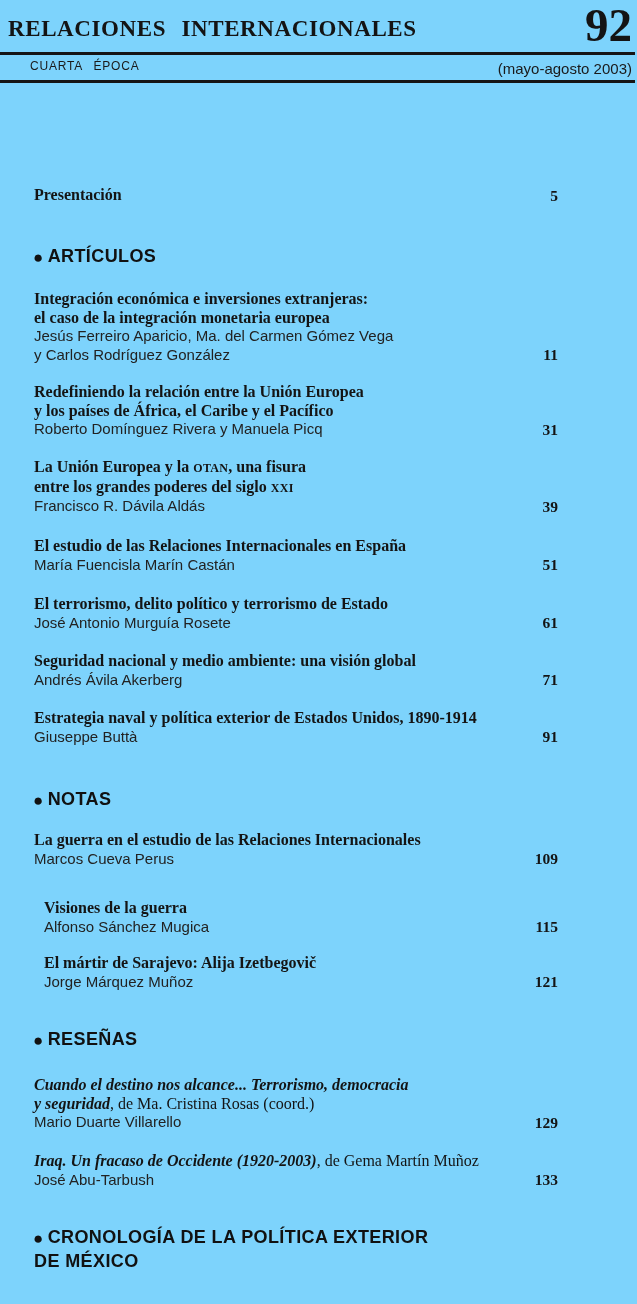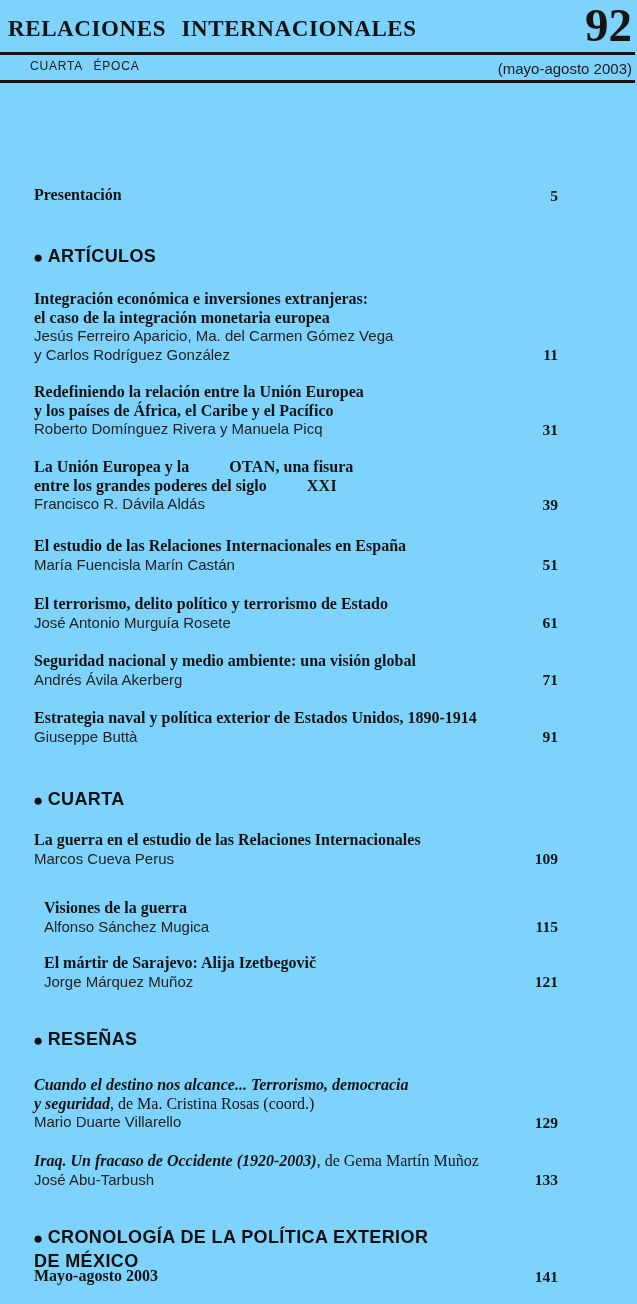--- a/index.html
+++ b/index.html
@@ -75,21 +75,21 @@
     white-space: nowrap;
   }
   .pg {
     position: absolute;
     right: 0; bottom: 1px;
     font-family: "Liberation Serif", serif;
     font-weight: bold;
     font-size: 15.5px;
     line-height: 17px;
   }
-  .sc { font-size: 16px; letter-spacing: 0.3px; margin-left: 36px; }
+  .sc { font-size: 12px; letter-spacing: 0.3px; }
   .bkit { font-style: italic; }
   .breg { font-weight: normal; font-style: normal; }
 
   
   .section {
     position: absolute;
     left: 33px;
     width: 560px;
     font-family: "Liberation Sans", sans-serif;
     font-weight: bold;
@@ -168,21 +168,21 @@
     <span class="pg">71</span>
   </div>
 
   <div class="entry" style="top:709px">
     <div class="t">Estrategia naval y política exterior de Estados Unidos, 1890-1914</div>
     <div class="a">Giuseppe Buttà</div>
     <span class="pg">91</span>
   </div>
 
   <div class="section" style="top:788px">
-    <span class="bullet">●</span><span>CUARTA</span>
+    <span class="bullet">●</span><span>NOTAS</span>
   </div>
 
   <div class="entry" style="top:831px">
     <div class="t">La guerra en el estudio de las Relaciones Internacionales</div>
     <div class="a">Marcos Cueva Perus</div>
     <span class="pg">109</span>
   </div>
 
   <div class="entry indent" style="top:899px">
     <div class="t">Visiones de la guerra</div>
@@ -211,18 +211,14 @@
     <div class="t"><span class="bkit">Iraq. Un fracaso de Occidente (1920-2003)</span><span class="breg">, de Gema Martín Muñoz</span></div>
     <div class="a">José Abu-Tarbush</div>
     <span class="pg">133</span>
   </div>
 
   <div class="section" style="top:1226px">
     <div><span class="bullet">●</span><span>CRONOLOGÍA DE LA POLÍTICA EXTERIOR</span></div>
     <div class="line2">DE MÉXICO</div>
   </div>
 
-  <div class="entry" style="top:1267px">
-    <div class="t">Mayo-agosto 2003</div>
-    <span class="pg">141</span>
-  </div>
 
 </div>
 
 </body></html>

